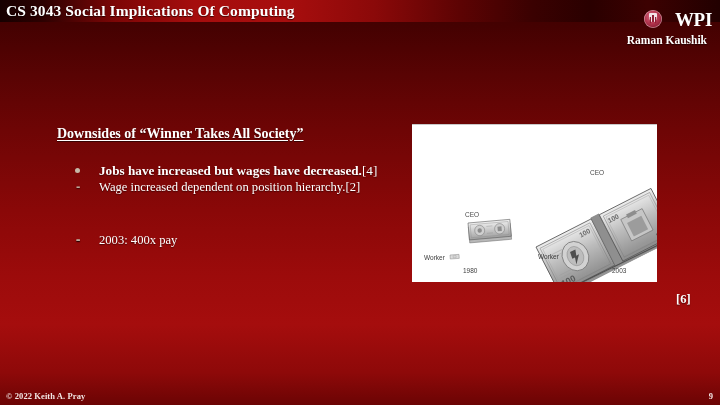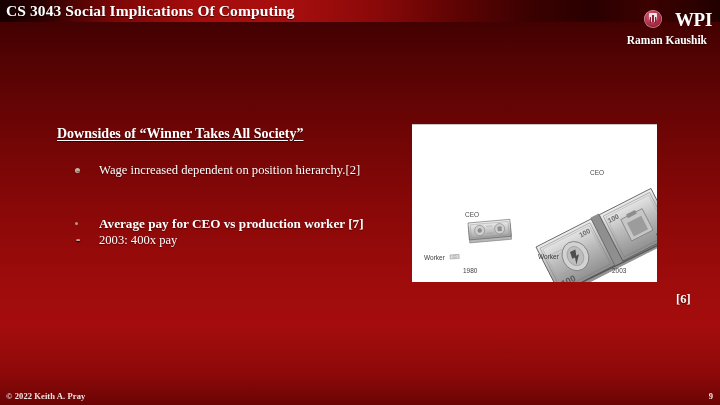--- a/index.html
+++ b/index.html
@@ -294,32 +294,29 @@
 
   <div id="author">Raman Kaushik</div>
 
 
   <div id="body-col">
     <div id="section-heading">Downsides of “Winner Takes All Society”</div>
 
     <div class="bullet-group">
       <div class="li lvl1">
         <span class="marker"><span class="dot"></span></span>
+        <span class="txt"><span> Jobs have increased but wages have decreased.</span><span class="ref">[4]</span></span>
       </div>
       <div class="li lvl2">
         <span class="marker">-</span>
         <span class="txt">Wage increased dependent on position hierarchy.[2]</span>
       </div>
     </div>
 
     <div class="bullet-group second">
-      <div class="li lvl1">
-        <span class="marker"><span class="smalldot"></span></span>
-        <span class="txt">Average pay for CEO vs production worker [7]</span>
-      </div>
       <div class="li lvl2">
         <span class="marker">-</span>
       </div>
       <div class="li lvl2">
         <span class="marker">-</span>
         <span class="txt">2003: 400x pay</span>
       </div>
     </div>
   </div>
 

